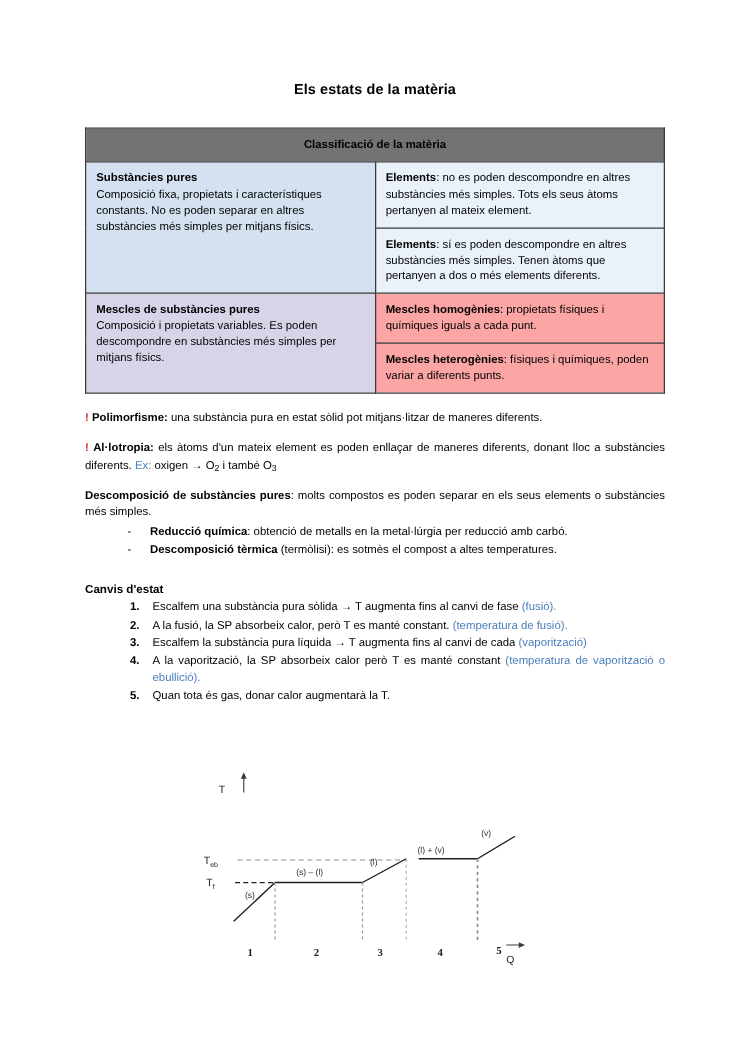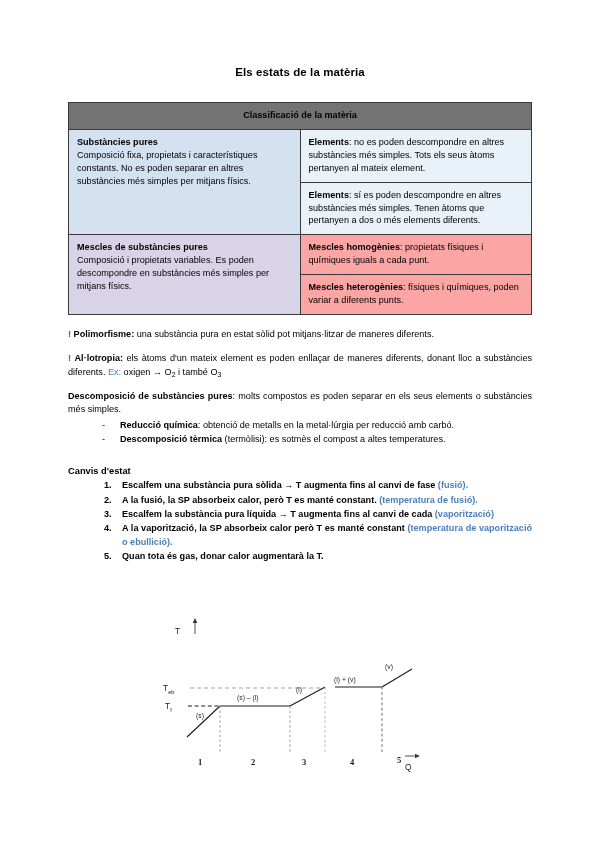--- a/index.html
+++ b/index.html
@@ -95,21 +95,20 @@
     font-size: 9.3px;
     font-weight: bold;
     margin: 0;
     padding-top: 20px;
   }
   ol.numlist {
     margin: 2px 0 0 0;
     padding: 0 0 0 36px;
     list-style: none;
     counter-reset: nl;
-    font-weight: bold;
   }
   ol.numlist li {
     font-size: 9.1px;
     line-height: 1.56;
     position: relative;
     padding-left: 18px;
     counter-increment: nl;
     text-align: justify;
   }
   ol.numlist li::before {

